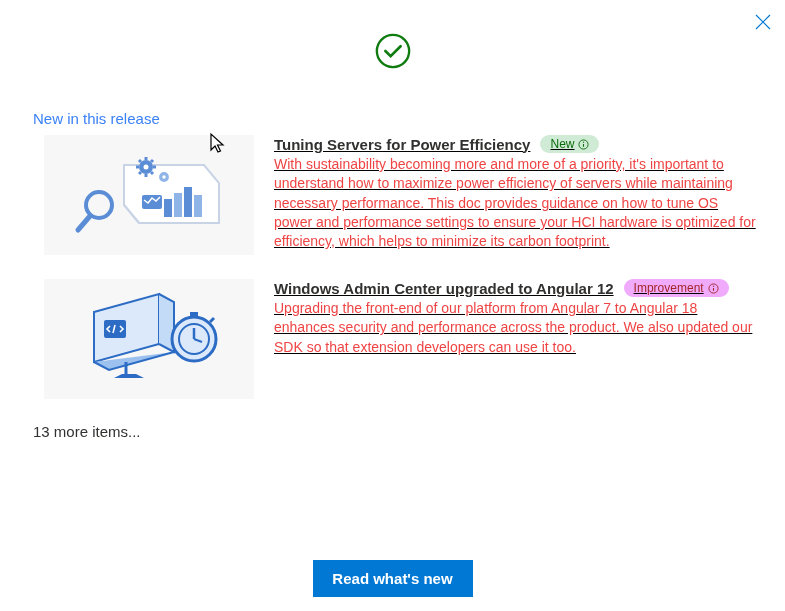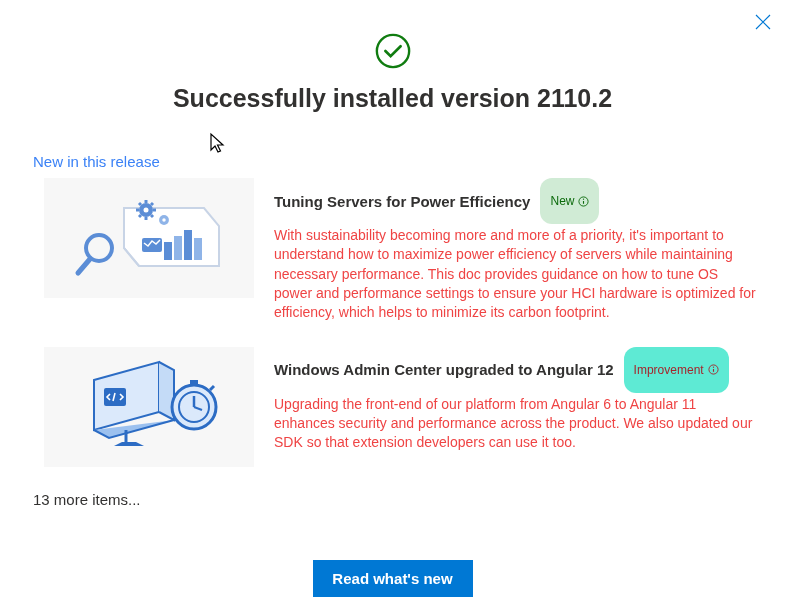--- a/index.html
+++ b/index.html
@@ -61,42 +61,43 @@
       height: 120px;
       background: #f7f7f7;
       flex-shrink: 0;
       display: flex;
       align-items: center;
       justify-content: center;
     }
     .item-body {
       flex: 1;
       padding-right: 8px;
+      text-decoration: underline;
     }
     .item-header {
       display: flex;
       align-items: center;
       gap: 10px;
       margin-bottom: 2px;
     }
     .item-title {
       font-size: 15px;
       font-weight: 600;
       color: #323130;
     }
     .badge {
       display: inline-flex;
       align-items: center;
       gap: 4px;
       font-size: 12px;
-      padding: 16px 10px;
+      padding: 2px 10px;
       border-radius: 12px;
     }
     .badge-new { background: #d0ebd5; color: #0b6a0b; }
-    .badge-improvement { background: #5eead4; color: #a4262c; }
+    .badge-improvement { background: #f0abfc; color: #a4262c; }
     .badge svg { width: 11px; height: 11px; }
     .item-desc {
       font-size: 14px;
       color: #ef4444;
       line-height: 1.38;
     }
     .more-items {
       font-size: 15px;
       color: #323130;
       margin: 4px 0 0 33px;
@@ -129,21 +130,20 @@
     </svg>
 </div>
 
 <div class="header">
   <div class="check-circle">
     <svg viewBox="0 0 40 40">
         <circle cx="20" cy="20" r="17" fill="none" stroke="#107c10" stroke-width="2.5"></circle>
         <path d="M12 20 L17.5 25.5 L28 15" fill="none" stroke="#107c10" stroke-width="2.8" stroke-linecap="round"></path>
       </svg>
   </div>
-  <h1 class="title">Successfully installed version 2110.2</h1>
 </div>
 
 <div class="cursor-arrow">
   <svg viewBox="0 0 20 24">
       <path d="M2 2 L2 18 L6 14 L9 20 L11.5 19 L8.5 13 L14 13 Z" fill="#fff" stroke="#000" stroke-width="1.2"></path>
     </svg>
 </div>
 
 <div class="section-label">New in this release</div>
 
@@ -230,21 +230,21 @@
         <span class="item-title">Windows Admin Center upgraded to Angular 12</span>
         <span class="badge badge-improvement">
           <span>Improvement</span>
           <svg viewBox="0 0 12 12">
               <circle cx="6" cy="6" r="5" fill="none" stroke="currentColor" stroke-width="1"></circle>
               <line x1="6" y1="5.5" x2="6" y2="8.5" stroke="currentColor" stroke-width="1.2"></line>
               <circle cx="6" cy="3.5" r="0.7" fill="currentColor"></circle>
             </svg>
         </span>
       </div>
-      <p class="item-desc">Upgrading the front-end of our platform from Angular 6 to Angular 11 enhances security and performance across the product. We also updated our SDK so that extension developers can use it too.</p>
+      <p class="item-desc">Upgrading the front-end of our platform from Angular 7 to Angular 18 enhances security and performance across the product. We also updated our SDK so that extension developers can use it too.</p>
     </div>
   </div>
 
 </div>
 
 <div class="more-items">13 more items...</div>
 
 <div class="footer">
   <button class="primary-btn">Read what's new</button>
 </div>

